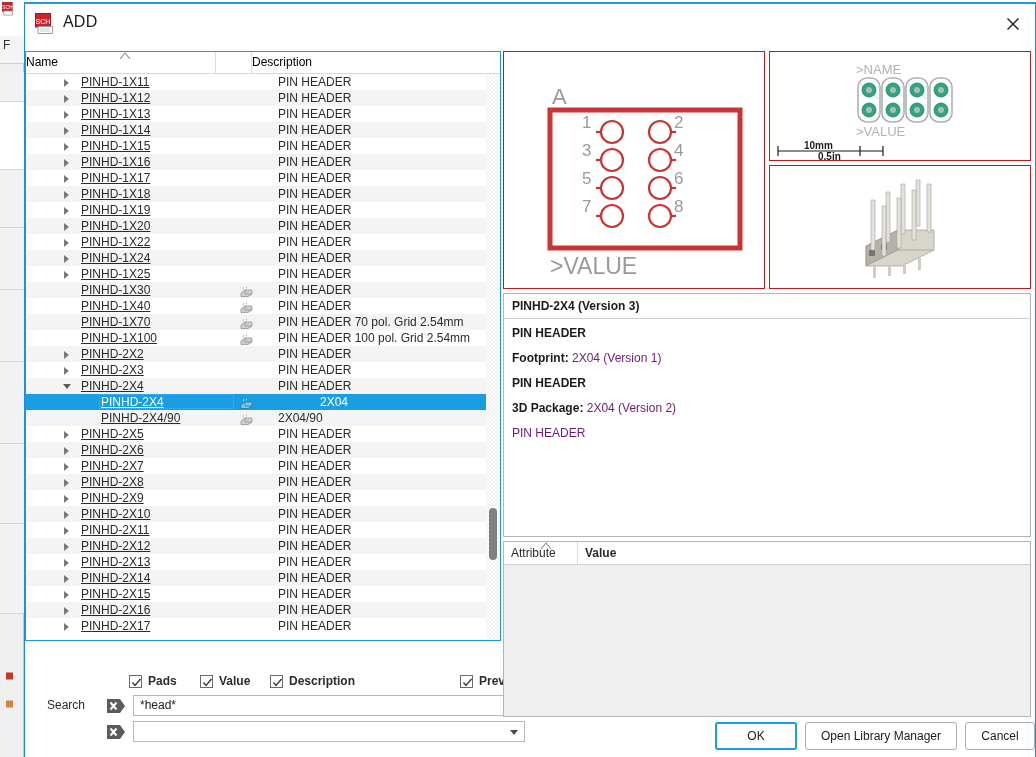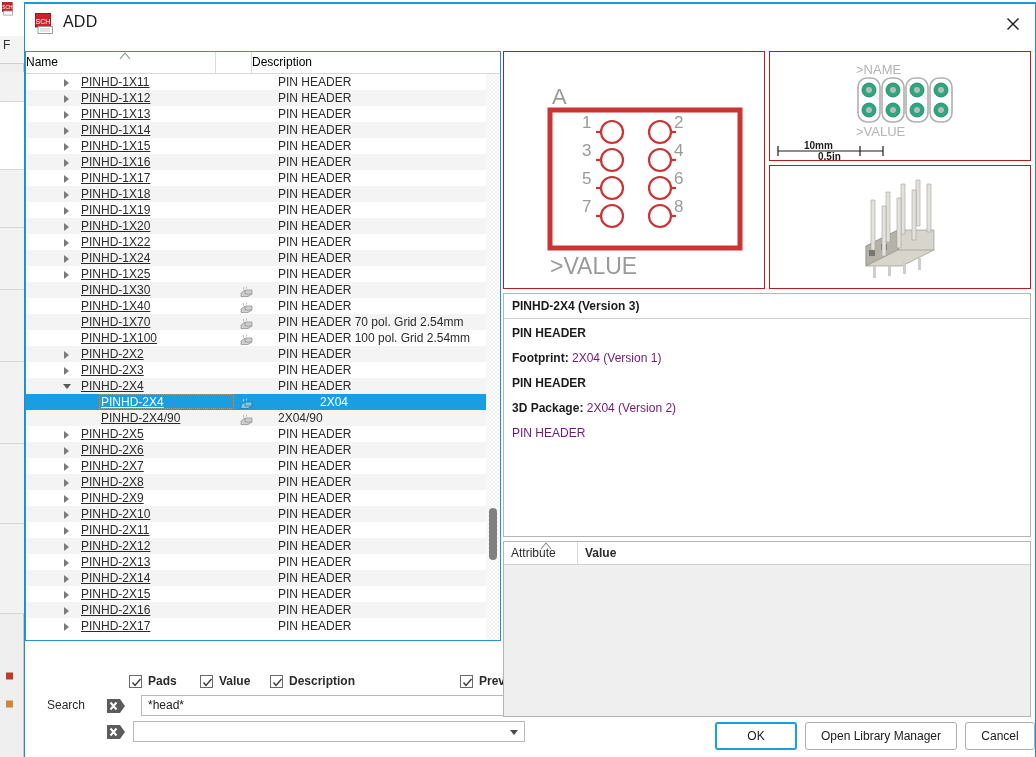--- a/index.html
+++ b/index.html
@@ -224,21 +224,21 @@
   }
   #search-clear { left: 82px; top: 655px; }
   #attr-clear   { left: 82px; top: 681px; }
 
   .combo {
     position: absolute;
     height: 21px;
     background: #ffffff;
     border: 1px solid #b8b8b8;
   }
-  #search-combo { left: 116px; top: 652px; width: 392px; padding-left: 36px; }
+  #search-combo { left: 108px; top: 652px; width: 392px; padding-left: 36px; }
   #attr-combo   { left: 108px; top: 678px; width: 392px; }
   .combo .val {
     position: absolute; left: 6px; top: 0px;
     line-height: 19px; font-size: 12px; color: #202020;
   }
   .combo .arrow-dn {
     position: absolute; right: 6px; top: 8px;
     width: 0; height: 0;
     border-left: 4px solid transparent;
     border-right: 4px solid transparent;

